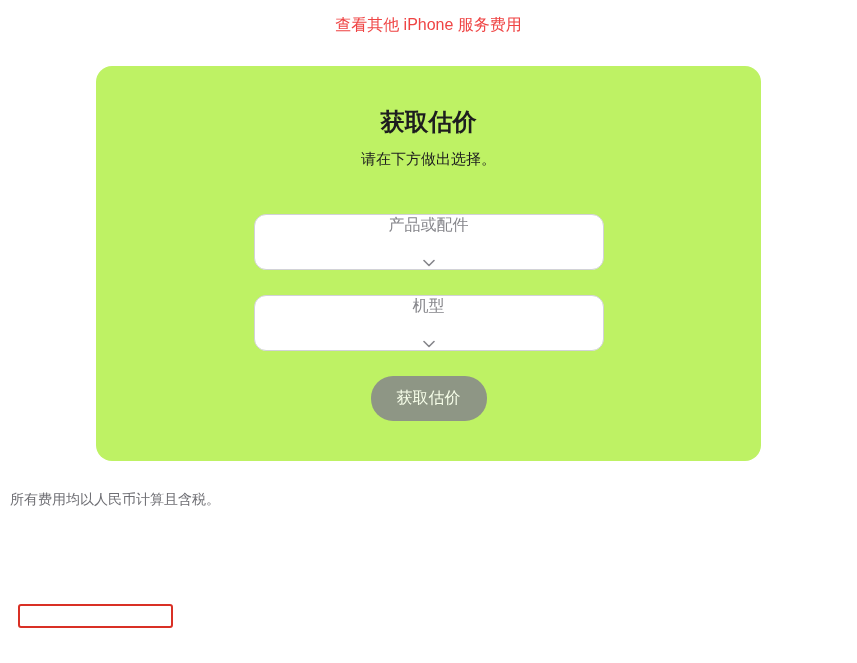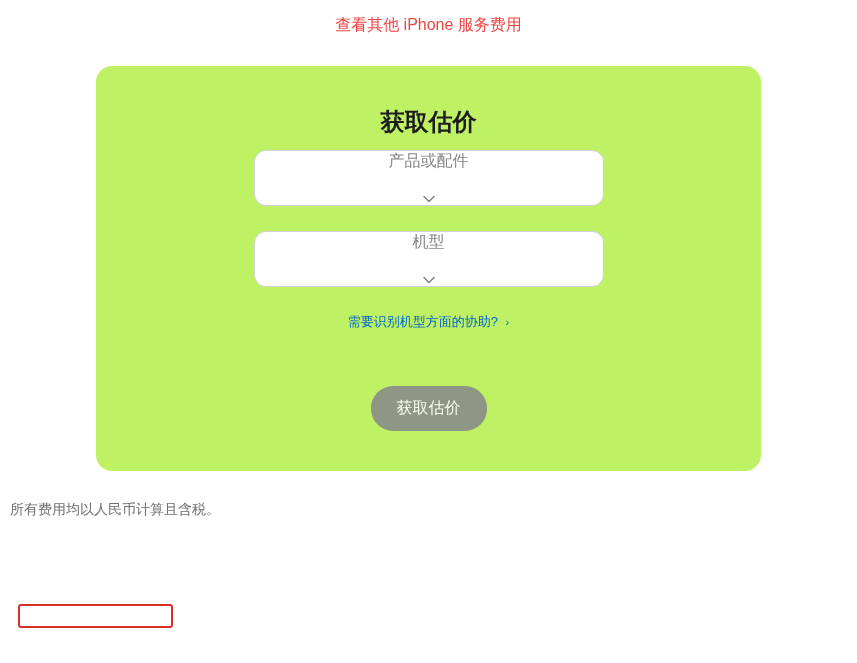--- a/index.html
+++ b/index.html
@@ -114,45 +114,40 @@
   </style>
 </head>
 <body>
 
 <div class="top-link">
   <a href="#">查看其他 iPhone 服务费用</a>
 </div>
 
 <div class="card">
   <div class="card-title">获取估价</div>
+  <div class="card-subtitle">请在下方做出选择。</div>
 
   <div class="select-wrap">
     <div class="select-field">
       <span>产品或配件</span>
       <svg class="chevron" viewBox="0 0 12 12">
           <path d="M1 3.5 L6 8.5 L11 3.5" stroke="currentColor" stroke-width="1.6" fill="none" stroke-linecap="round" stroke-linejoin="round"></path>
         </svg>
     </div>
   </div>
 
   <div class="select-wrap">
     <div class="select-field">
       <span>机型</span>
       <svg class="chevron" viewBox="0 0 12 12">
           <path d="M1 3.5 L6 8.5 L11 3.5" stroke="currentColor" stroke-width="1.6" fill="none" stroke-linecap="round" stroke-linejoin="round"></path>
         </svg>
     </div>
   </div>
 
-  <div class="help-link-row">
-    <a href="#" class="help-link">
-      <span>需要识别机型方面的协助?</span>
-      <span class="caret-right">›</span>
-    </a>
-  </div>
 
   <button class="submit-btn">获取估价</button>
 </div>
 
 <div class="footer">
   <p>所有费用均以人民币计算且含税。</p>
 </div>
 
 <div class="highlight-box"></div>
 

